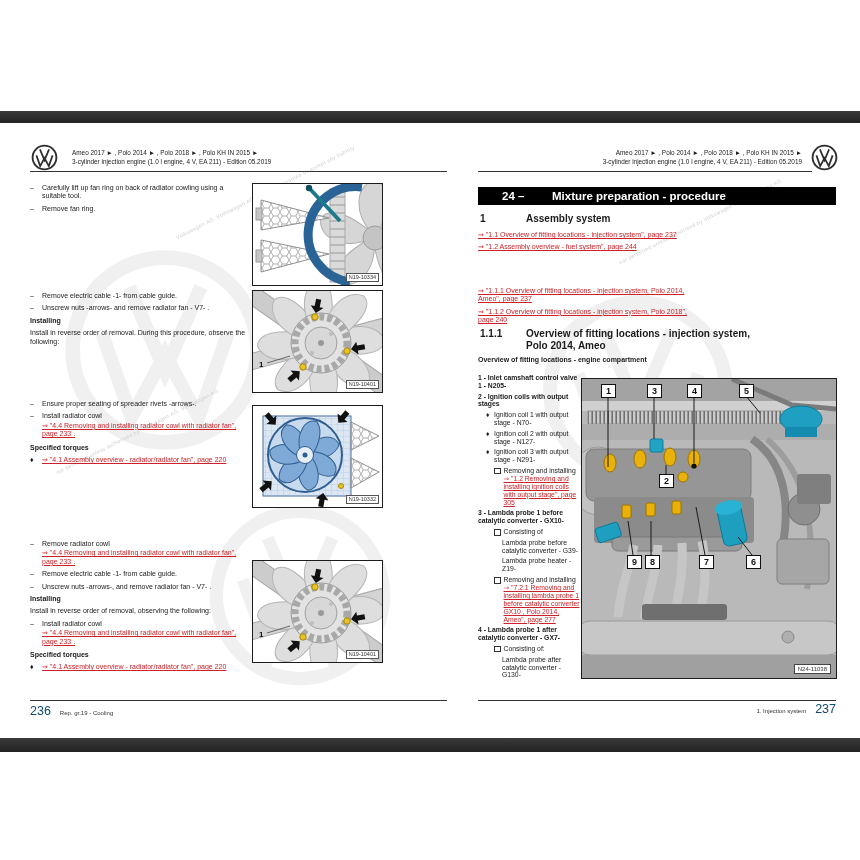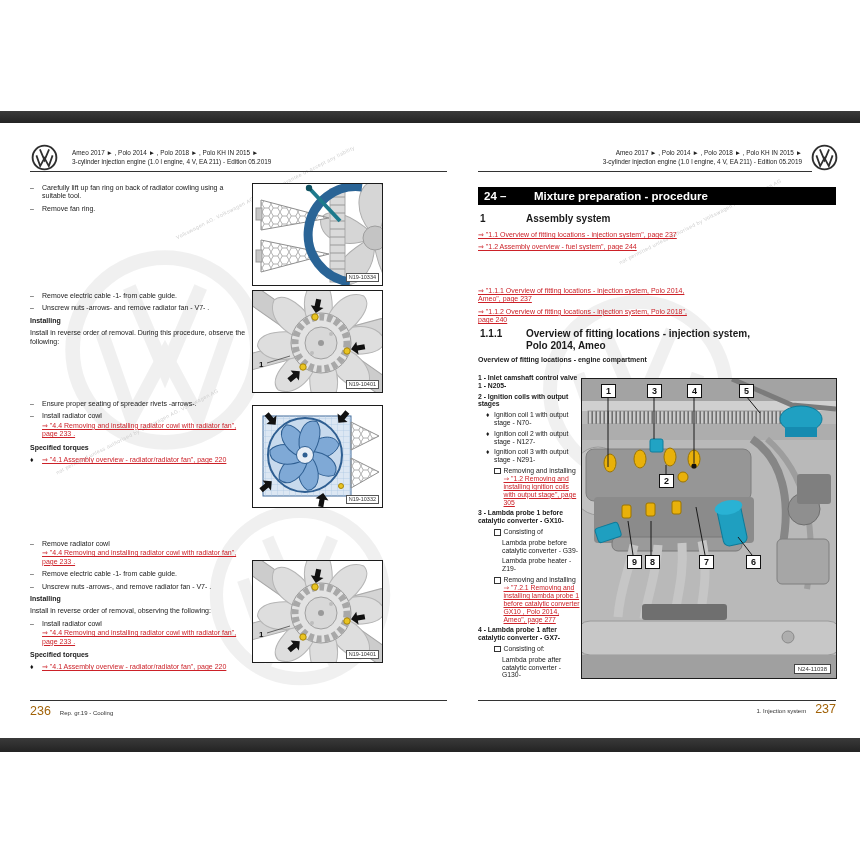--- a/index.html
+++ b/index.html
@@ -41,27 +41,27 @@
 
   
   .fig{position:absolute;left:227px;width:129px;height:101px;border:1.5px solid #1c1c1c;background:#fff;}
   .fig svg{display:block;width:100%;height:100%;}
   .fig-label{position:absolute;right:3px;bottom:3px;border:1px solid #555;background:#fff;
              font-size:5.5px;line-height:7px;padding:0 2px;color:#333;}
 
   
   .foot-rule{position:absolute;top:560px;border-top:1px solid #333;height:0;}
   .foot{position:absolute;top:564px;display:flex;align-items:baseline;gap:9px;}
-  .pgnum{font-size:12.5px;color:#a16207;}
+  .pgnum{font-size:12.5px;color:#0c4a6e;}
   .pgsec{font-size:6px;color:#333;}
 
   
   .chapter-bar{position:absolute;top:47px;left:0;width:358px;height:18px;background:#000;color:#fff;
                display:flex;align-items:center;font-weight:bold;font-size:11.5px;}
-  .chapter-bar .num{margin-left:6px;flex:0 0 50px;}
+  .chapter-bar .num{margin-left:24px;flex:0 0 50px;}
   .rh{position:absolute;left:0;display:flex;font-weight:bold;}
   .rh .num{flex:0 0 46px;padding-left:2px;}
   .rh1{top:73px;font-size:10px;}
   .rh2{font-size:10px;line-height:11.5px;}
   .rlinks{position:absolute;left:0;font-size:7px;line-height:8.4px;}
   .caption{position:absolute;left:0;top:216px;font-size:7px;font-weight:bold;}
 
   .dlist{position:absolute;left:0;top:234px;width:103px;font-size:6.8px;line-height:7.8px;}
   .dlist .item{font-weight:bold;margin-bottom:3px;}
   .dlist .blt{display:flex;margin-bottom:3px;padding-left:8px;}

